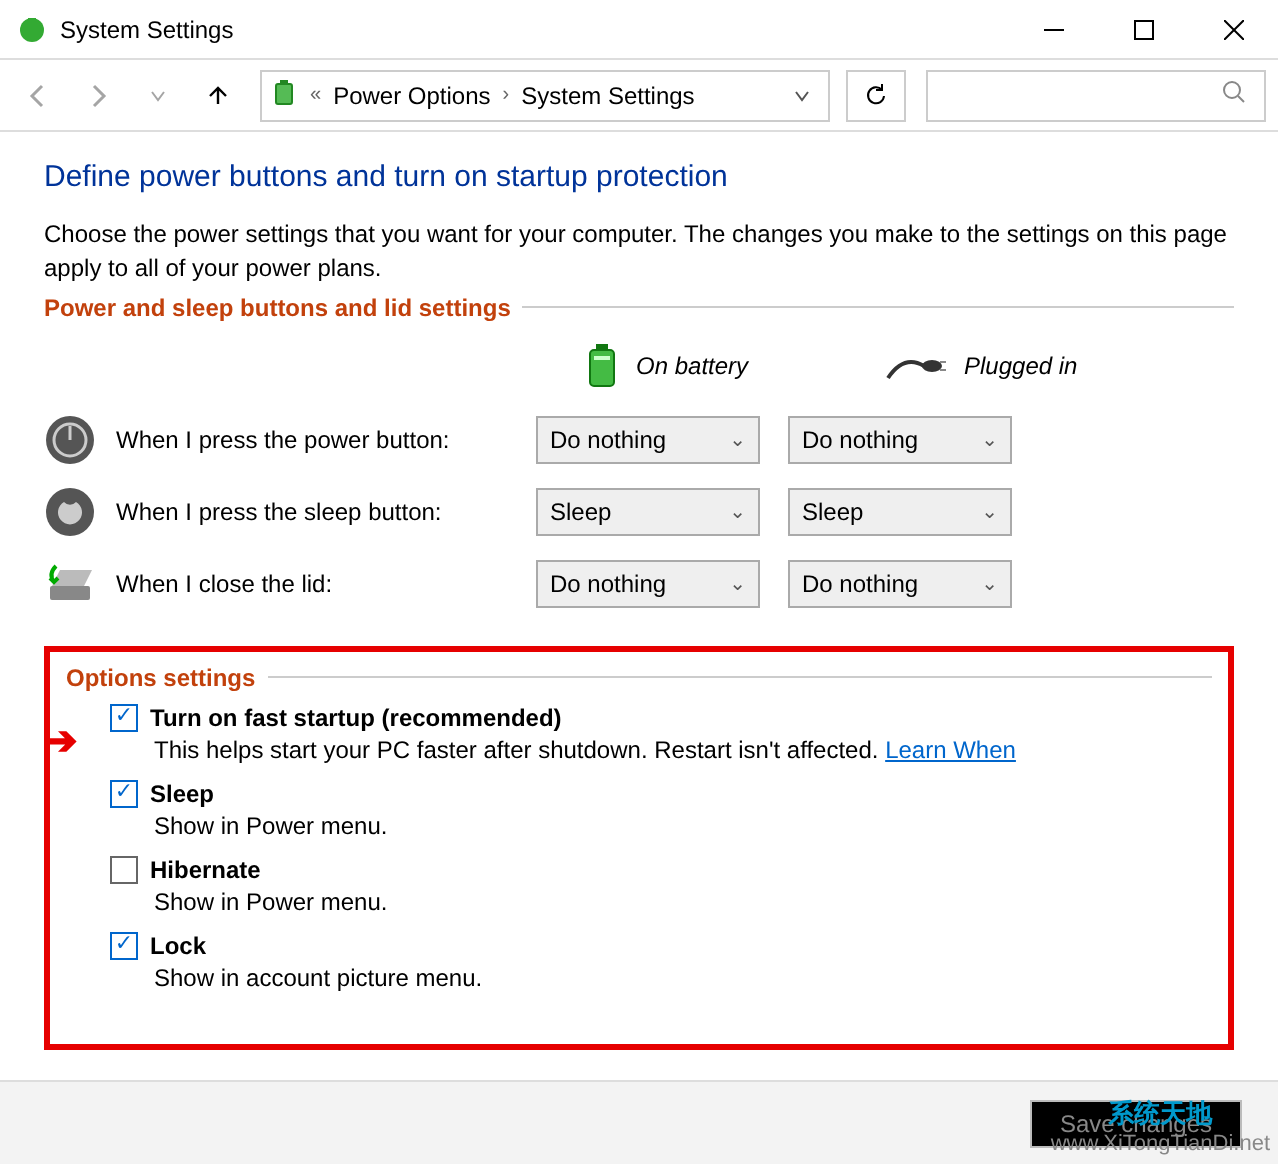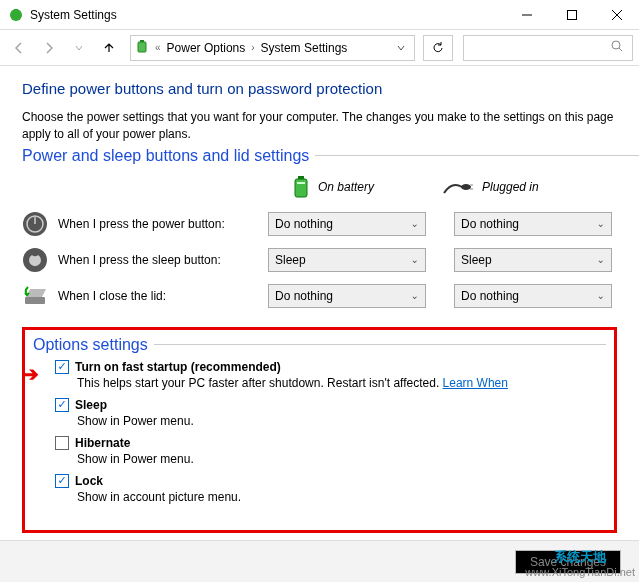--- a/index.html
+++ b/index.html
@@ -22,32 +22,32 @@
 .addrdrop { width: 18px; display:flex; align-items:center; justify-content:center; }
 .refreshbox { width: 30px; height: 26px; border: 1px solid #ccc; display: flex; align-items: center; justify-content: center; }
 .searchbox { width: 170px; height: 26px; border: 1px solid #ccc; margin-left: 6px; display:flex; align-items:center; justify-content:flex-end; padding-right:8px; }
 
 
 .content { padding: 14px 22px 0 22px; }
 h1 { color: #003399; font-weight: 400; font-size: 15px; margin-bottom: 12px; }
 .desc { font-size: 12px; color: #000; line-height: 1.4; margin-bottom: 4px; }
 
 fieldset { border: none; border-top: 1px solid #ccc; padding: 0; margin: 0 0 8px 0; }
-legend { font-size: 16px; padding-right: 6px; color: #1d4ed8; }
+legend { font-size: 12px; padding-right: 6px; color: #c2410c; font-weight: bold; }
 
 .modes { display: flex; margin: 10px 0 12px 0; font-style: italic; }
 .modes .spacer { width: 270px; }
 .mode { display: flex; align-items: center; gap: 8px; width: 150px; }
 .bat-icon { width: 18px; height: 24px; }
 .plug-icon { width: 32px; height: 16px; }
 
 .row { display: flex; align-items: center; margin-bottom: 10px; }
 .row .ricon { width: 26px; height: 26px; margin-right: 10px; display:flex; align-items:center; justify-content:center; }
 .row .rlabel { width: 210px; }
-.sel { width: 158px; height: 24px; border: 1px solid #aaa; background: #efefef; display: flex; align-items: center; justify-content: space-between; padding: 0 6px; margin-right: 28px; font-size: 12px; }
+.sel { width: 112px; height: 24px; border: 1px solid #aaa; background: #efefef; display: flex; align-items: center; justify-content: space-between; padding: 0 6px; margin-right: 14px; font-size: 12px; }
 .sel .chev { font-size: 10px; color: #555; }
 
 
 .highlight-box { border: 3px solid #e60000; padding: 6px 8px 10px 8px; margin-top: 6px; position: relative; }
 .arrow-annot { position: absolute; left: -3px; top: 32px; color: #e60000; font-size: 20px; font-weight: bold; }
 
 .sset { margin-left: 22px; margin-top: 6px; }
 .sitem { margin-bottom: 8px; }
 .sitem label { display: flex; align-items: center; gap: 6px; }
 .sitem .sub { margin-left: 22px; margin-top: 2px; }
@@ -141,21 +141,21 @@
     </div>
   <div class="searchbox">
     <span><svg width="14" height="14">
           <circle cx="6" cy="6" r="4" fill="none" stroke="#888"></circle>
           <line x1="9" y1="9" x2="12" y2="12" stroke="#888"></line>
         </svg></span>
   </div>
 </div>
 
 <div class="content">
-  <h1>Define power buttons and turn on password protection</h1>
+  <h1>Define power buttons and turn on startup protection</h1>
   <p class="desc">Choose the power settings that you want for your computer. The changes you make to the settings on this page apply to all of your power plans.</p>
 
   <fieldset>
     <legend>Power and sleep buttons and lid settings</legend>
 
     <div class="modes">
       <div class="spacer"></div>
       <div class="mode">
         <span class="bat-icon"><svg viewBox="0 0 18 24">
               <rect x="3" y="4" width="12" height="18" rx="2" fill="#4b4" stroke="#171"></rect>

